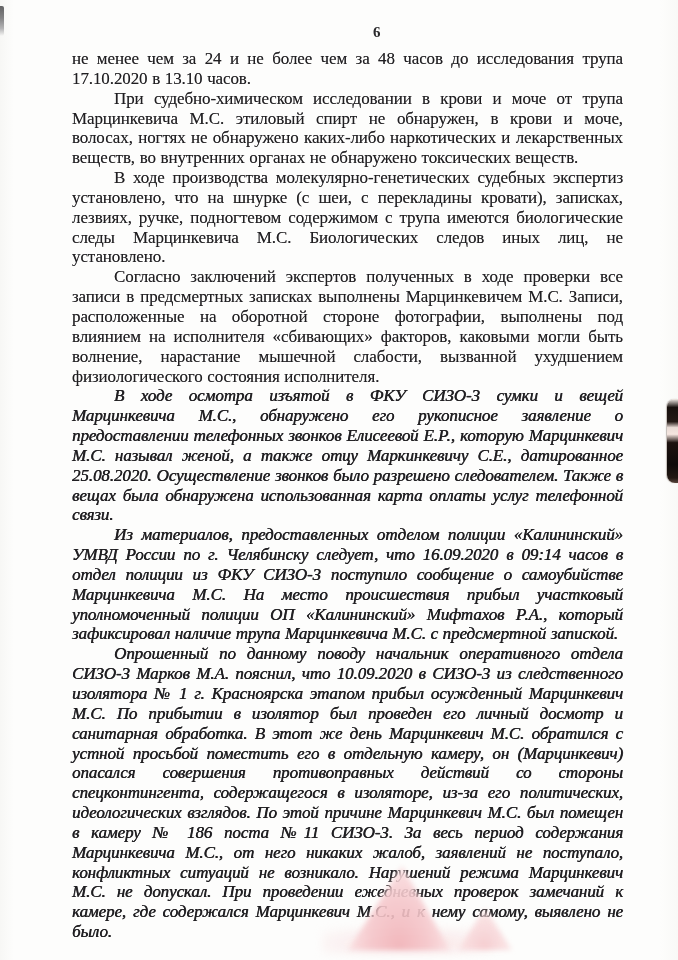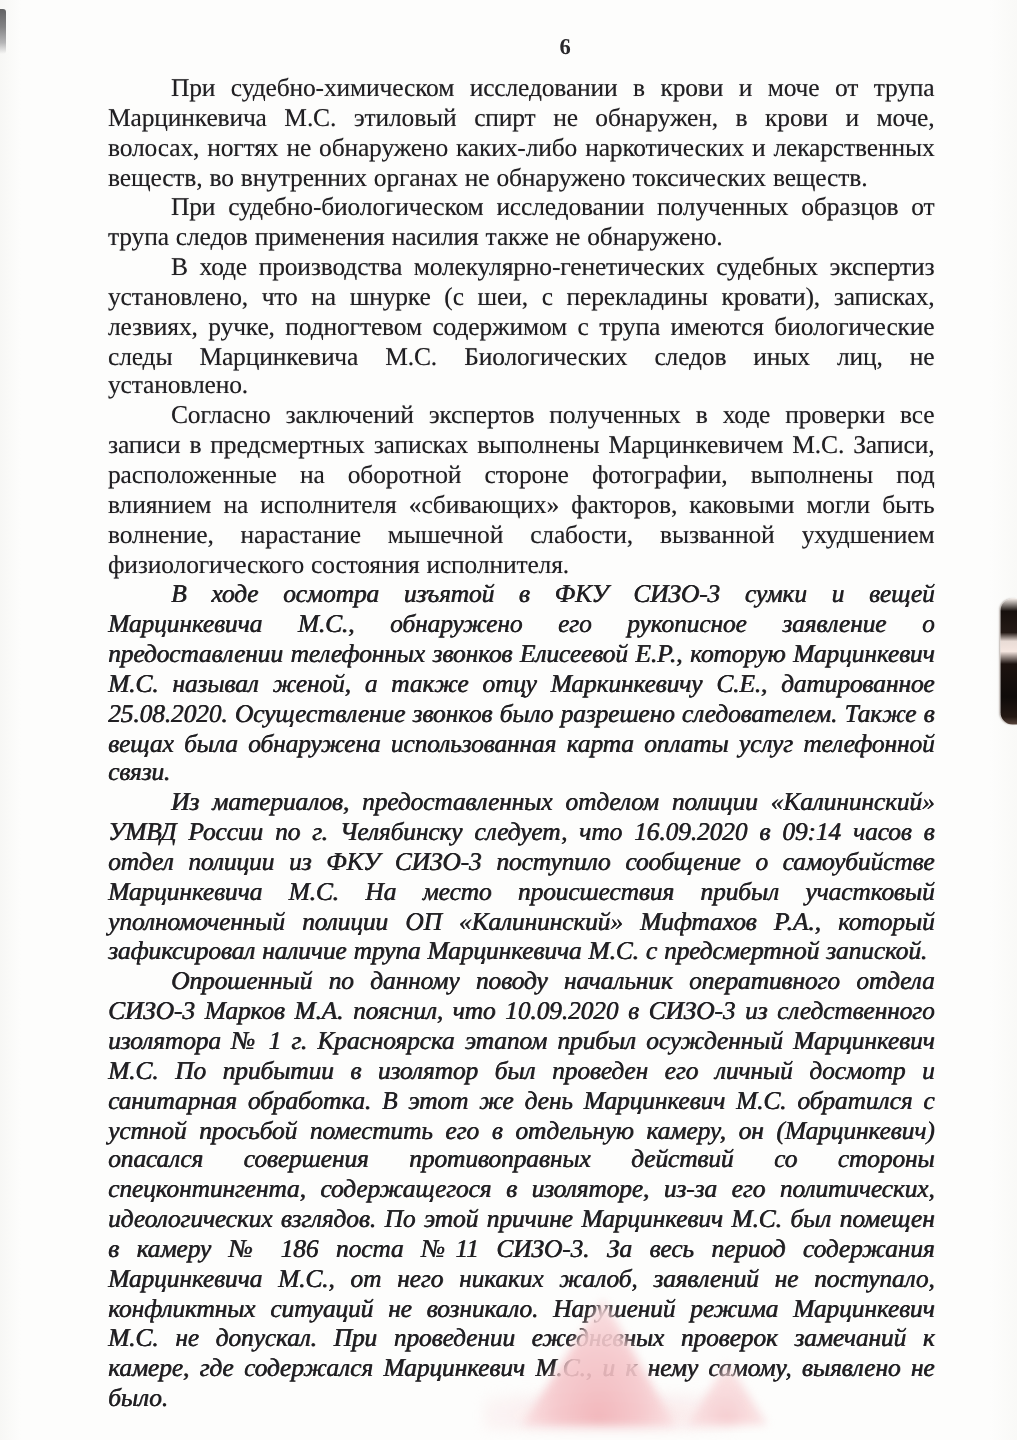--- a/index.html
+++ b/index.html
@@ -120,22 +120,22 @@
   }
 </style>
 </head>
 <body>
 
 <div class="page">
 
   <div class="page-number">6</div>
 
   <div class="text-body">
+    <p>не менее чем за 24 и не более чем за 48 часов до исследования трупа 17.10.2020 в 13.10 часов.</p>
     <p class="ind">При судебно-химическом исследовании в крови и моче от трупа Марцинкевича М.С. этиловый спирт не обнаружен, в крови и моче, волосах, ногтях не обнаружено каких-либо наркотических и лекарственных веществ, во внутренних органах не обнаружено токсических веществ.</p>
-    <p class="ind">При судебно-биологическом исследовании полученных образцов от трупа следов применения насилия также не обнаружено.</p>
     <p class="ind">В ходе производства молекулярно-генетических судебных экспертиз установлено, что на шнурке (с шеи, с перекладины кровати), записках, лезвиях, ручке, подногтевом содержимом с трупа имеются биологические следы Марцинкевича М.С. Биологических следов иных лиц, не установлено.</p>
     <p class="ind">Согласно заключений экспертов полученных в ходе проверки все записи в предсмертных записках выполнены Марцинкевичем М.С. Записи, расположенные на оборотной стороне фотографии, выполнены под влиянием на исполнителя «сбивающих» факторов, каковыми могли быть волнение, нарастание мышечной слабости, вызванной ухудшением физиологического состояния исполнителя.</p>
     <p class="ind heavy">В ходе осмотра изъятой в ФКУ СИЗО-3 сумки и вещей Марцинкевича М.С., обнаружено его рукописное заявление о предоставлении телефонных звонков Елисеевой Е.Р., которую Марцинкевич М.С. называл женой, а также отцу Маркинкевичу С.Е., датированное 25.08.2020. Осуществление звонков было разрешено следователем. Также в вещах была обнаружена использованная карта оплаты услуг телефонной связи.</p>
     <p class="ind heavy">Из материалов, предоставленных отделом полиции «Калининский» УМВД России по г. Челябинску следует, что 16.09.2020 в 09:14 часов в отдел полиции из ФКУ СИЗО-3 поступило сообщение о самоубийстве Марцинкевича М.С. На место происшествия прибыл участковый уполномоченный полиции ОП «Калининский» Мифтахов Р.А., который зафиксировал наличие трупа Марцинкевича М.С. с предсмертной запиской.</p>
     <p class="ind heavy justify-last">Опрошенный по данному поводу начальник оперативного отдела СИЗО-3 Марков М.А. пояснил, что 10.09.2020 в СИЗО-3 из следственного изолятора № 1 г. Красноярска этапом прибыл осужденный Марцинкевич М.С. По прибытии в изолятор был проведен его личный досмотр и санитарная обработка. В этот же день Марцинкевич М.С. обратился с устной просьбой поместить его в отдельную камеру, он (Марцинкевич) опасался совершения противоправных действий со стороны спецконтингента, содержащегося в изоляторе, из-за его политических, идеологических взглядов. По этой причине Марцинкевич М.С. был помещен в камеру № 186 поста №11 СИЗО-3. За весь период содержания Марцинкевича М.С., от него никаких жалоб, заявлений не поступало, конфликтных ситуаций не возникало. Нарушений режима Марцинкевич М.С. не допускал. При проведении ежедневных проверок замечаний к камере, где содержался Марцинкевич М.С., и к нему самому, выявлено не было.</p>
   </div>
 
   <div class="artifact corner-mark"></div>
   <div class="artifact edge-blob"></div>
   <div class="artifact edge-strip"></div>

